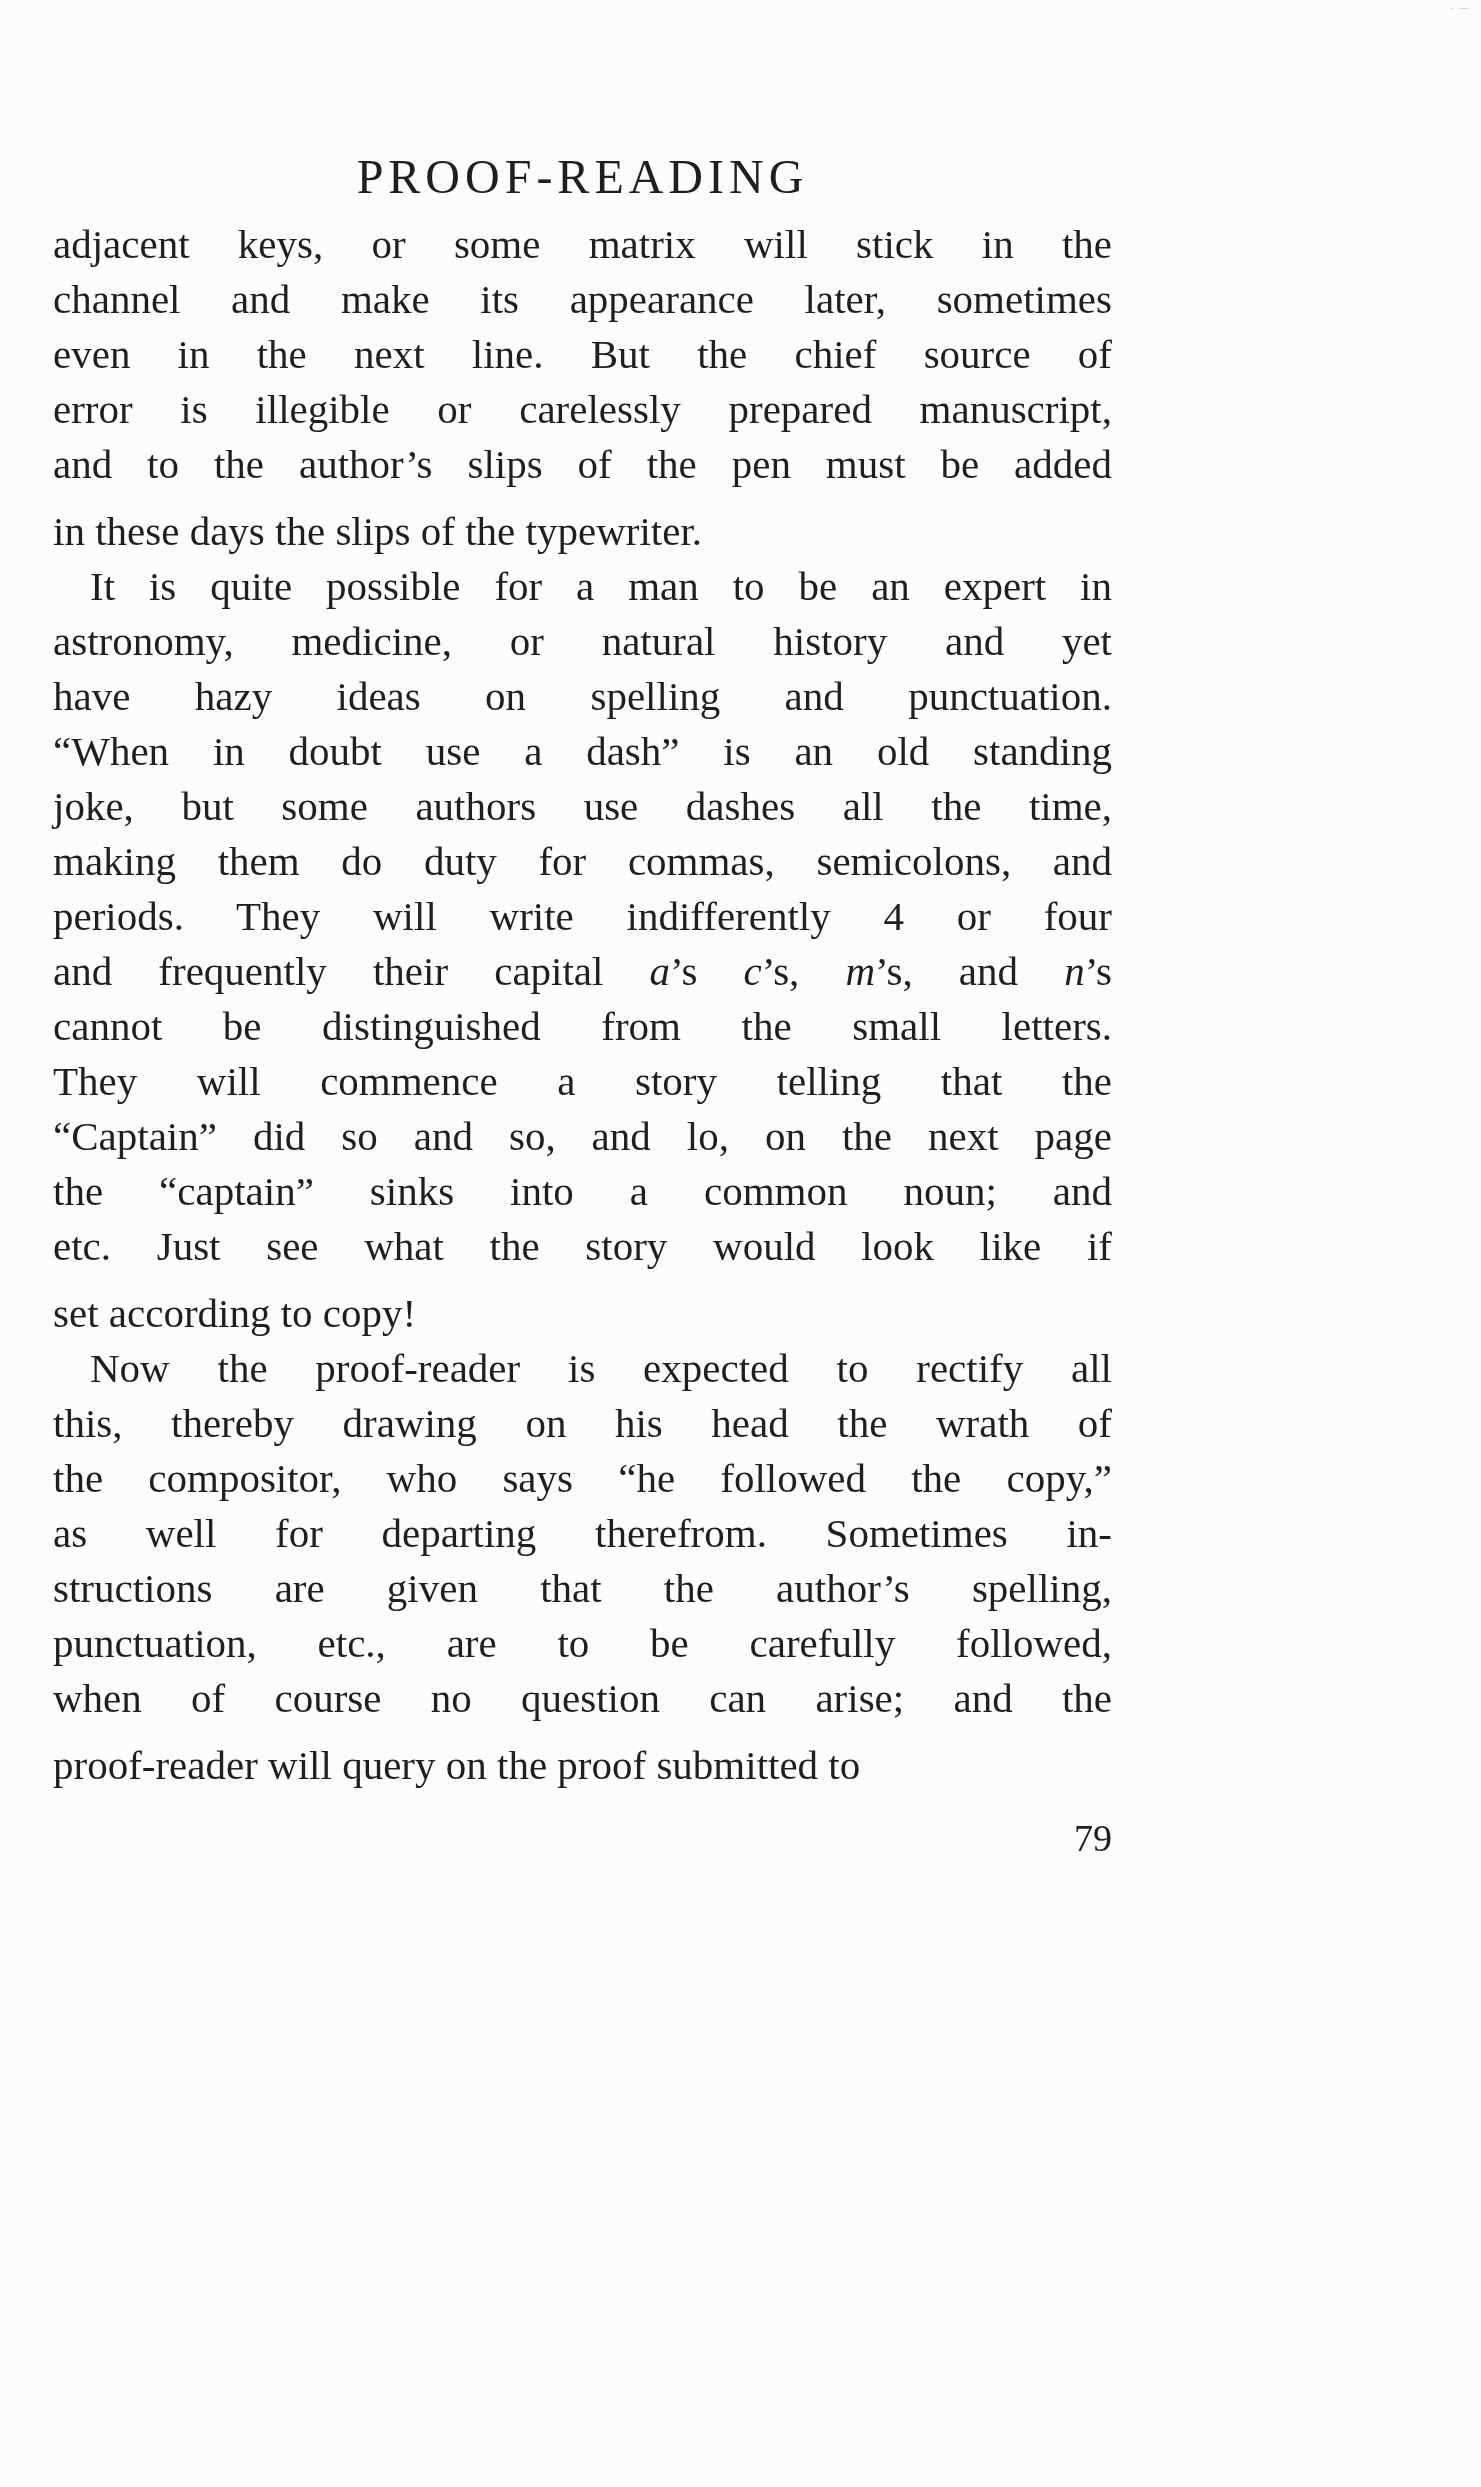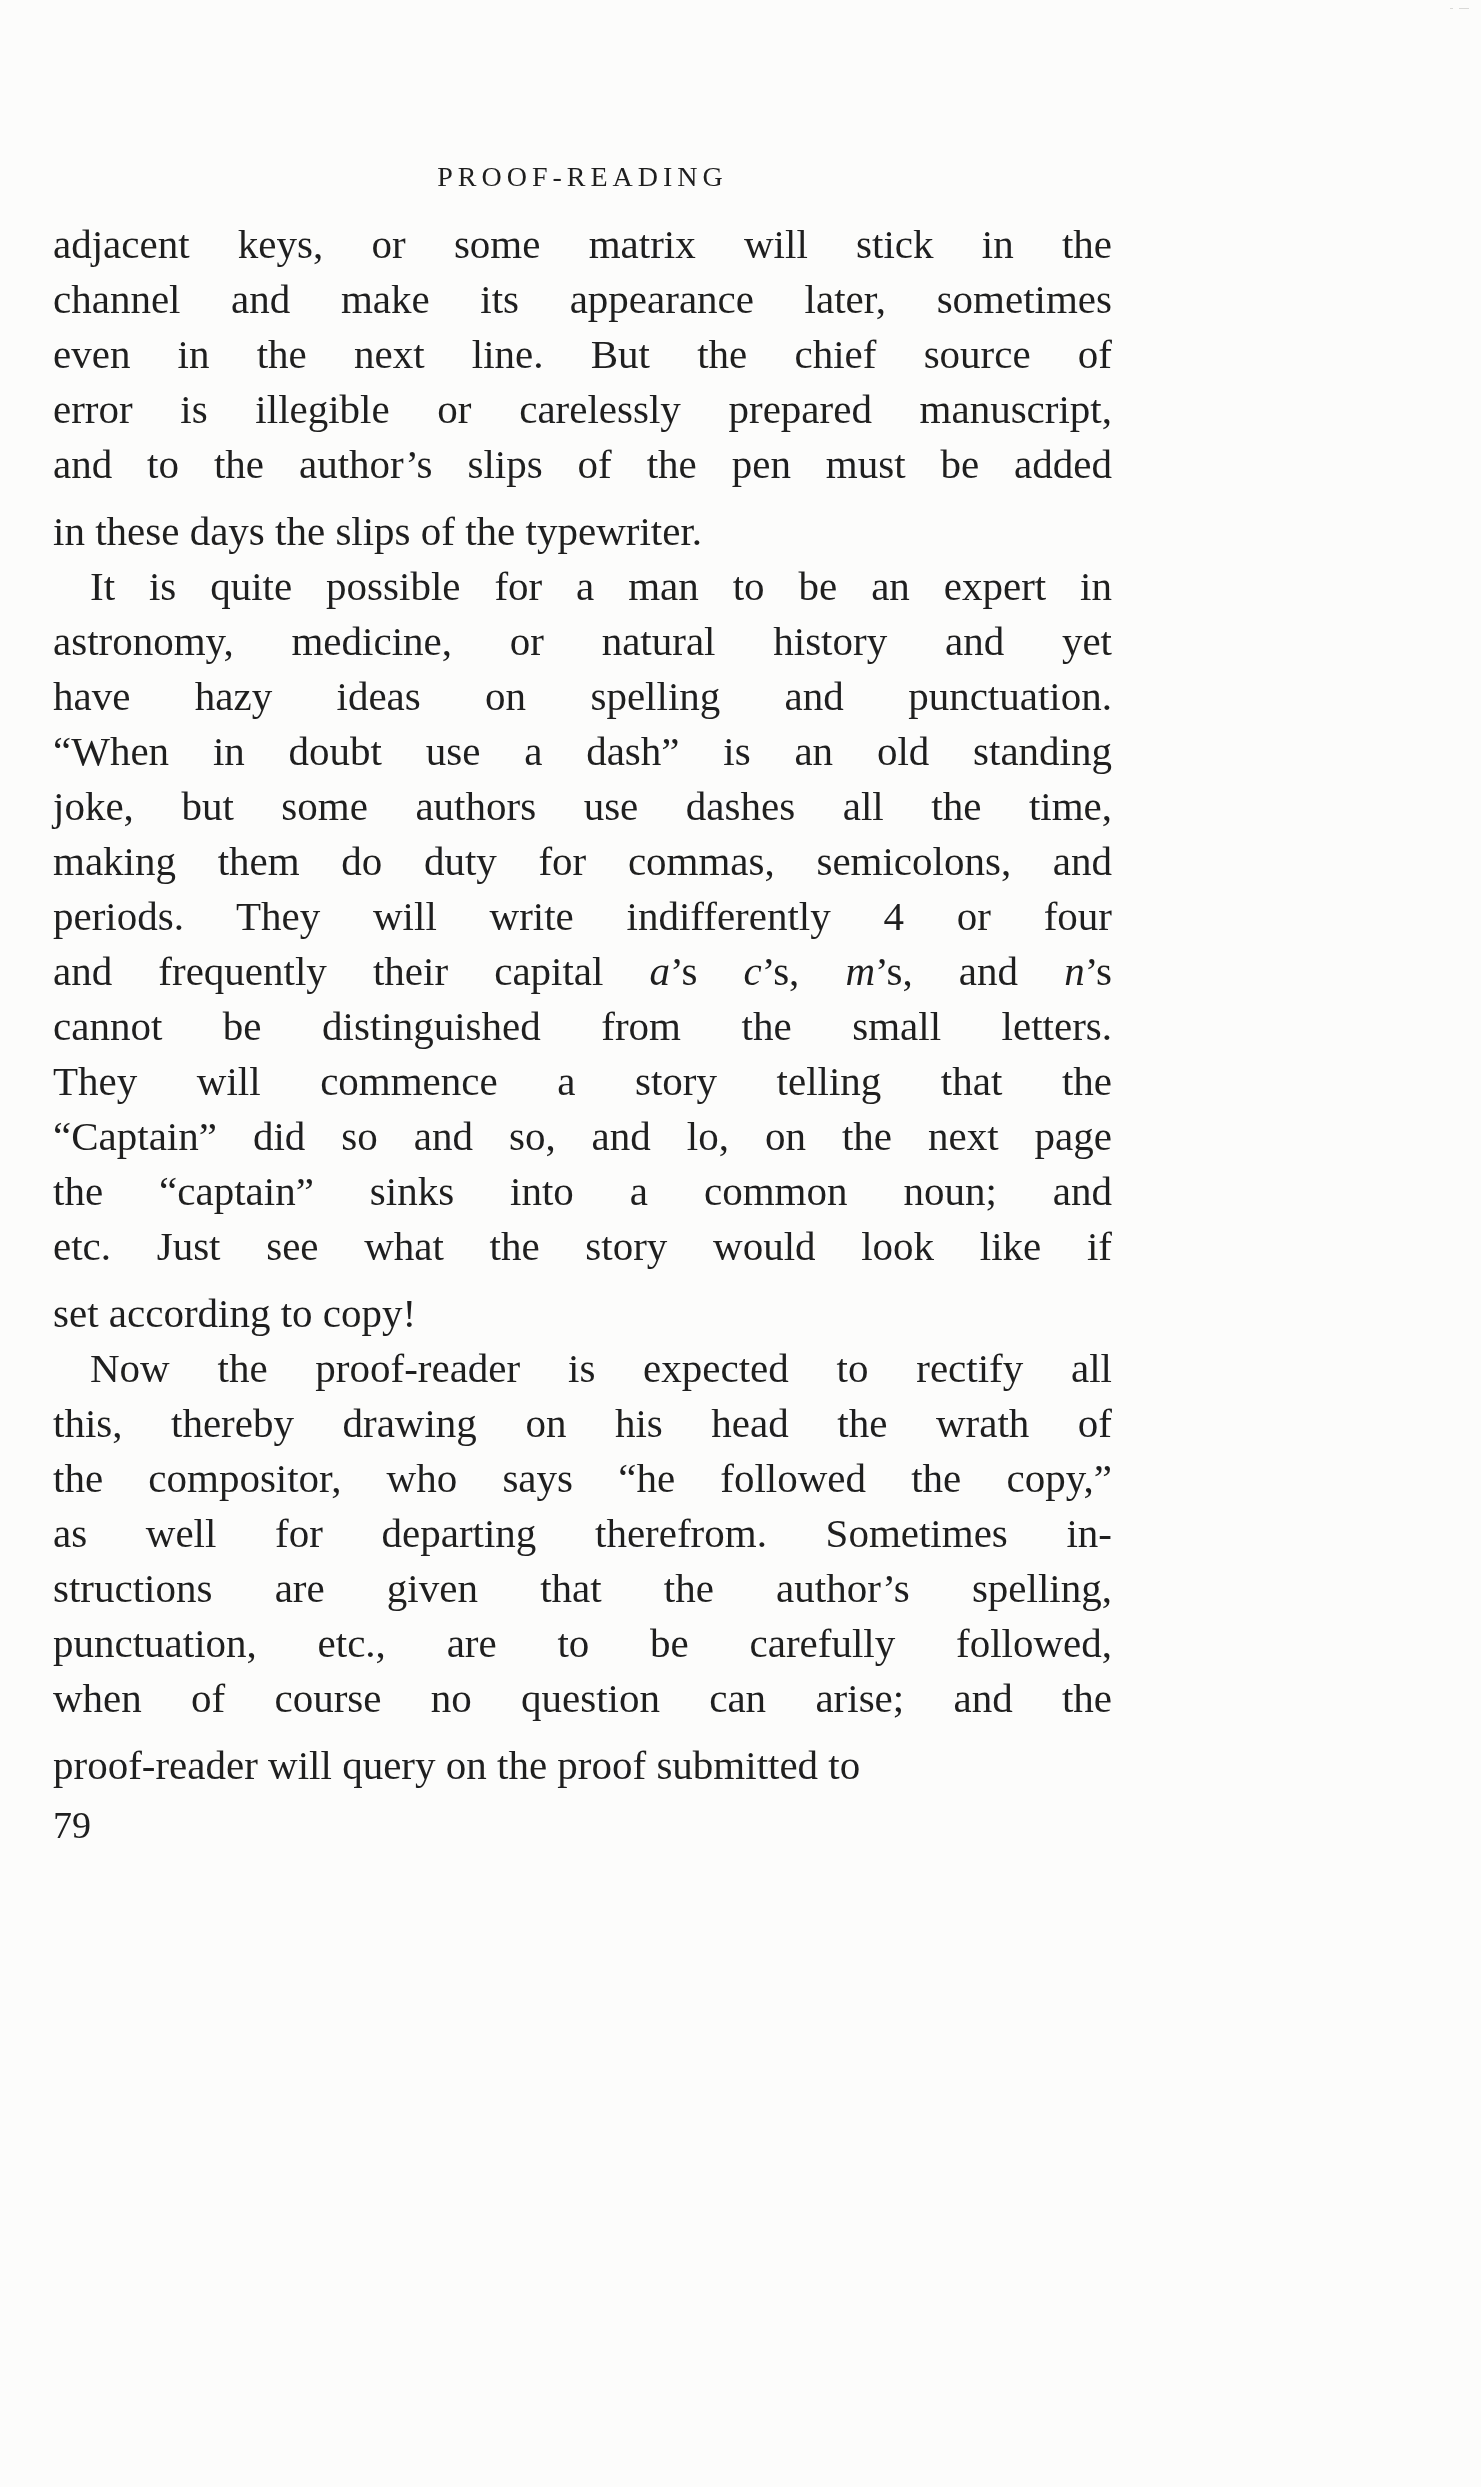--- a/index.html
+++ b/index.html
@@ -35,21 +35,21 @@
   }
   .scan-speck::before { left: 0; }
   .scan-speck::after  { right: 0; width: 10px; }
   .text-column {
     position: absolute;
     left: 53px;
     top: 149px;
     width: 1059px;
   }
   .title {
-    font-size: 28px;
+    font-size: 48px;
     line-height: 56px;
     letter-spacing: 5px;
     text-align: center;
     margin: 0 0 12px 0;
     font-weight: normal;
   }
   .paragraph {
     margin: 0;
   }
   .line {
@@ -67,22 +67,22 @@
   }
   .paragraph.indent .line.first {
     text-indent: 37px;
   }
   .italic {
     font-style: italic;
   }
   .page-number {
     font-size: 38px;
     line-height: 56px;
-    text-align: left;
-    margin-top: 4px;
+    text-align: right;
+    margin-top: 17px;
   }
 </style>
 </head>
 <body>
 
 <div class="page">
   <div class="scan-speck"></div>
   <div class="text-column">
     <h1 class="title">PROOF-READING</h1>
     <div>

